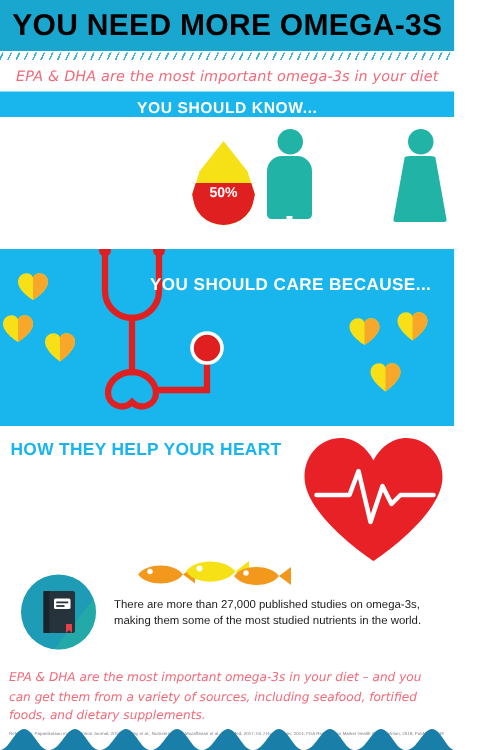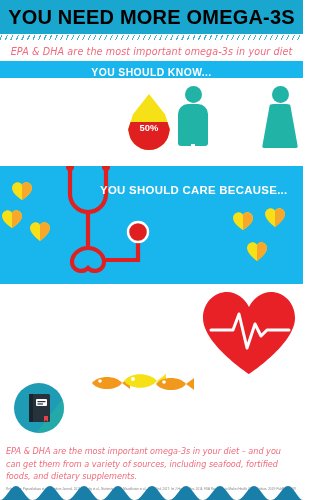--- a/index.html
+++ b/index.html
@@ -202,20 +202,21 @@
       <circle cx="42" cy="11" r="4" fill="#e02020"></circle>
       <circle cx="78" cy="11" r="4" fill="#e02020"></circle>
       <circle cx="110" cy="76" r="10" fill="#e02020" stroke="#ffffff" stroke-width="2.4"></circle>
       <circle cx="110" cy="76" r="5.5" fill="#e02020"></circle>
     </svg>
 
     <div class="care-title">YOU SHOULD CARE BECAUSE...</div>
   </div>
 
   <div class="help">
+    <div class="help-title">HOW THEY HELP YOUR HEART</div>
 
     <svg class="bigheart" viewBox="0 0 104 92">
       <path d="M52 88 C52 88,6 58,6 32 C6 16,18 6,30 6 C40 6,48 13,52 21 C56 13,64 6,74 6 C86 6,98 16,98 32 C98 58,52 88,52 88Z" fill="#e82127"></path>
       <path d="M14 44 L36 44 L42 28 L50 62 L58 38 L64 50 L70 44 L92 44" fill="none" stroke="#ffffff" stroke-width="3" stroke-linejoin="round" stroke-linecap="round"></path>
     </svg>
   </div>
 
   <div class="studies">
     <div class="bookcirc">
       <svg width="50" height="50" viewBox="0 0 50 50">
@@ -236,20 +237,21 @@
         <circle cx="12" cy="16" r="1.8" fill="#ffffff"></circle>
         <path d="M36 16 C42 7,62 7,69 16 C62 25,42 25,36 16Z" fill="#f5e116"></path>
         <path d="M69 16 L78 9 L78 23 Z" fill="#f5e116"></path>
         <circle cx="45" cy="14" r="2" fill="#ffffff"></circle>
         <path d="M68 19 C74 11,92 11,98 19 C92 27,74 27,68 19Z" fill="#f2991d"></path>
         <path d="M98 19 L106 13 L106 25 Z" fill="#f2991d"></path>
         <circle cx="76" cy="17" r="1.8" fill="#ffffff"></circle>
       </g>
     </svg>
 
+    <div class="studies-txt">There are more than 27,000 published studies on omega-3s, making them some of the most studied nutrients in the world.</div>
   </div>
 
   <div class="closing">EPA &amp; DHA are the most important omega-3s in your diet – and you can get them from a variety of sources, including seafood, fortified foods, and dietary supplements.</div>
 
   <div class="refs">References: Papanikolaou et al., Nutrition Journal, 2014; Murphy et al., Nutrients, 2015; Mozaffarian et al., Prev Med, 2017; Int J Hygiene Env, 2014; FDA Response to Market Health Claim Petition, 2019; PubMed, 2019</div>
 
   <div class="logo-wrap">
     <svg class="bulb" viewBox="0 0 22 30">
       <circle cx="11" cy="10" r="8.2" fill="none" stroke="#3cc3e8" stroke-width="2.1"></circle>
       <path d="M8 19 L14 19" stroke="#3cc3e8" stroke-width="1.8" stroke-linecap="round"></path>

